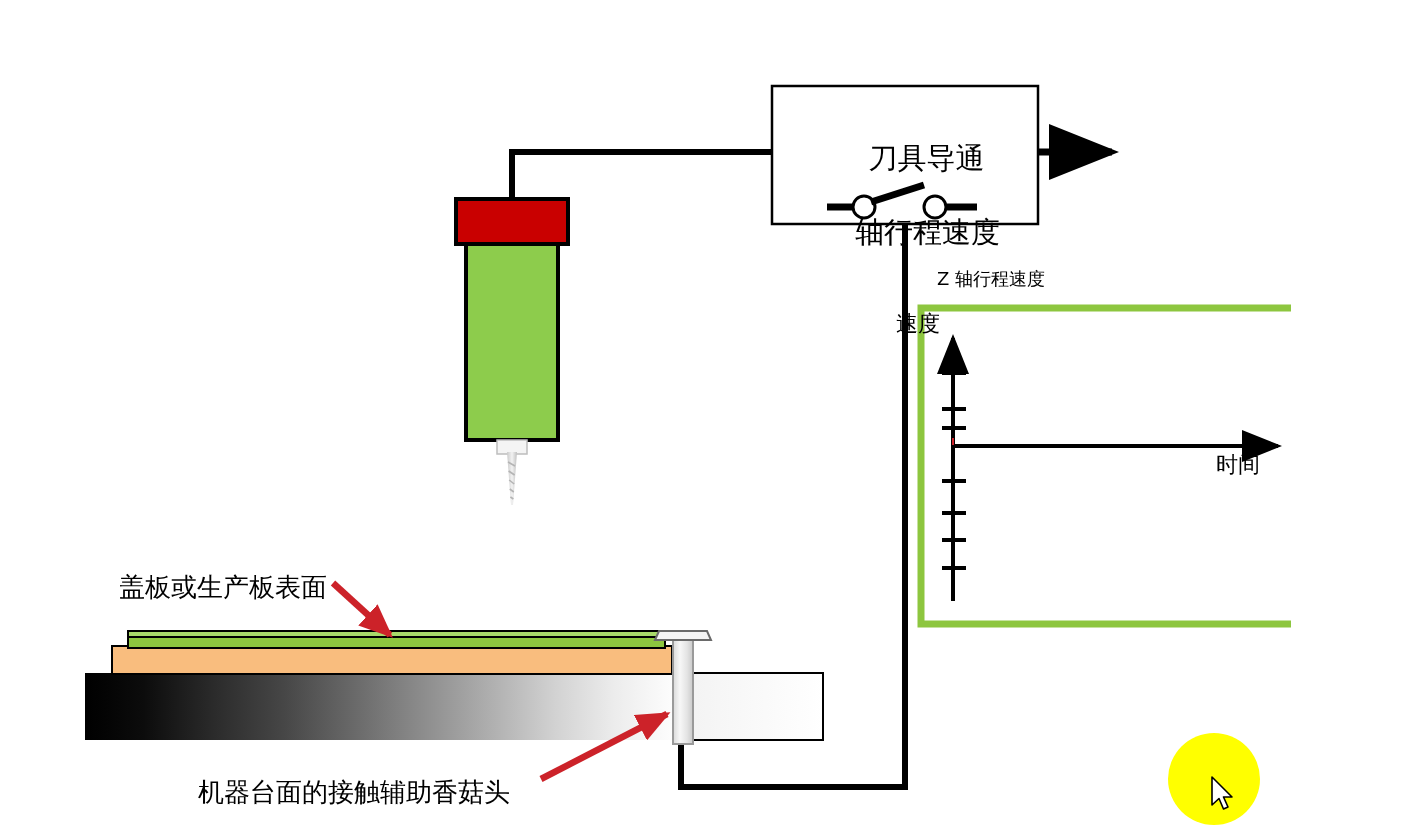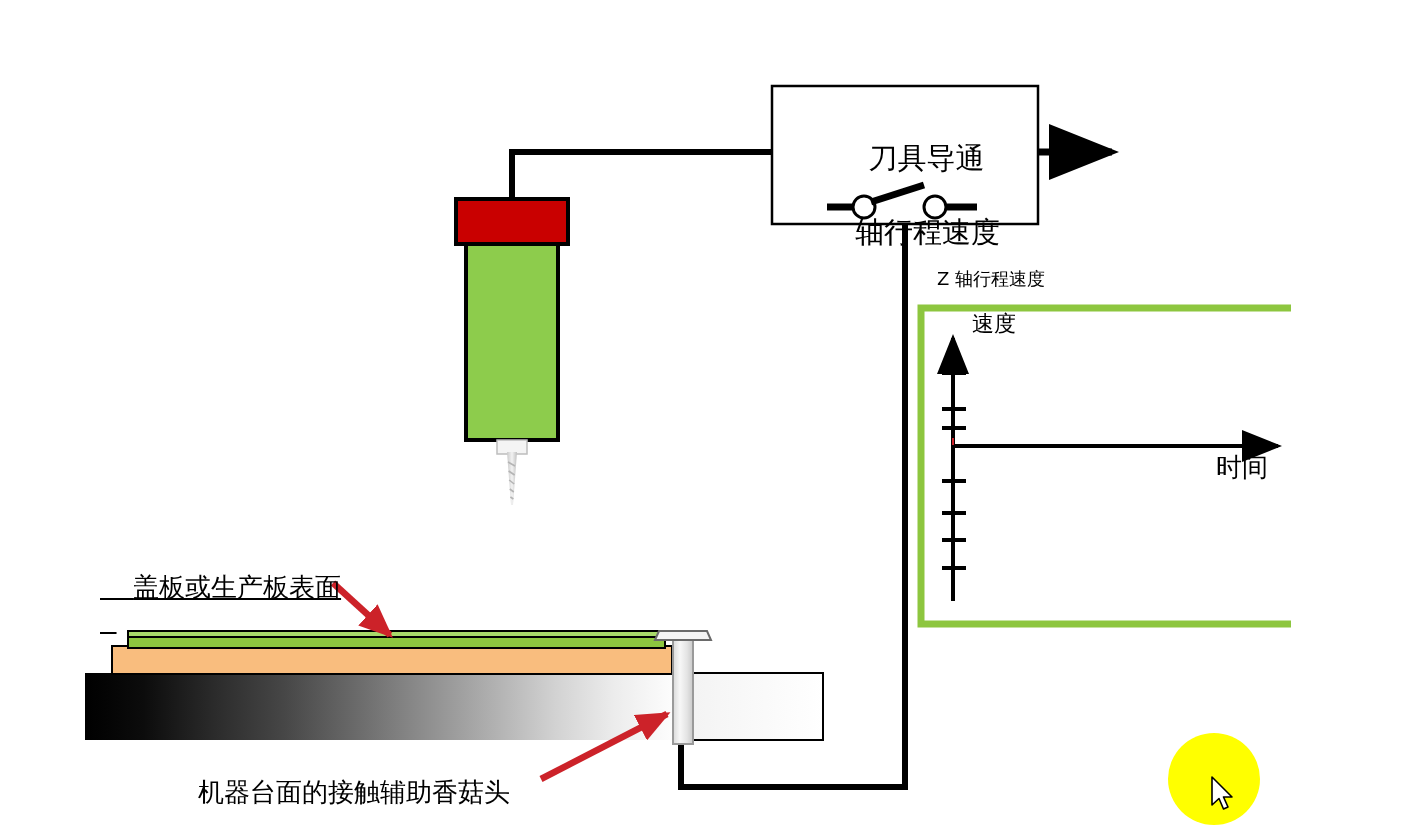--- a/index.html
+++ b/index.html
@@ -38,35 +38,34 @@
     width: 180px;
     font-size: 29px;
     text-align: center;
   }
   #chart-title {
     left: 937px;
     top: 267px;
     font-size: 18px;
   }
   #chart-ylabel {
-    left: 972px;
+    left: 896px;
     top: 310px;
     font-size: 22px;
   }
   #chart-xlabel {
     left: 1216px;
     top: 451px;
-    font-size: 26px;
+    font-size: 22px;
   }
   #note-board {
-    left: 100px;
+    left: 86px;
     top: 538px;
     font-size: 26px;
     text-align: left;
-    text-decoration: underline;
   }
   #note-board .l2 {
     display: block;
     padding-left: 26px;
   }
   #note-mushroom {
     left: 198px;
     top: 776px;
     font-size: 26px;
   }

